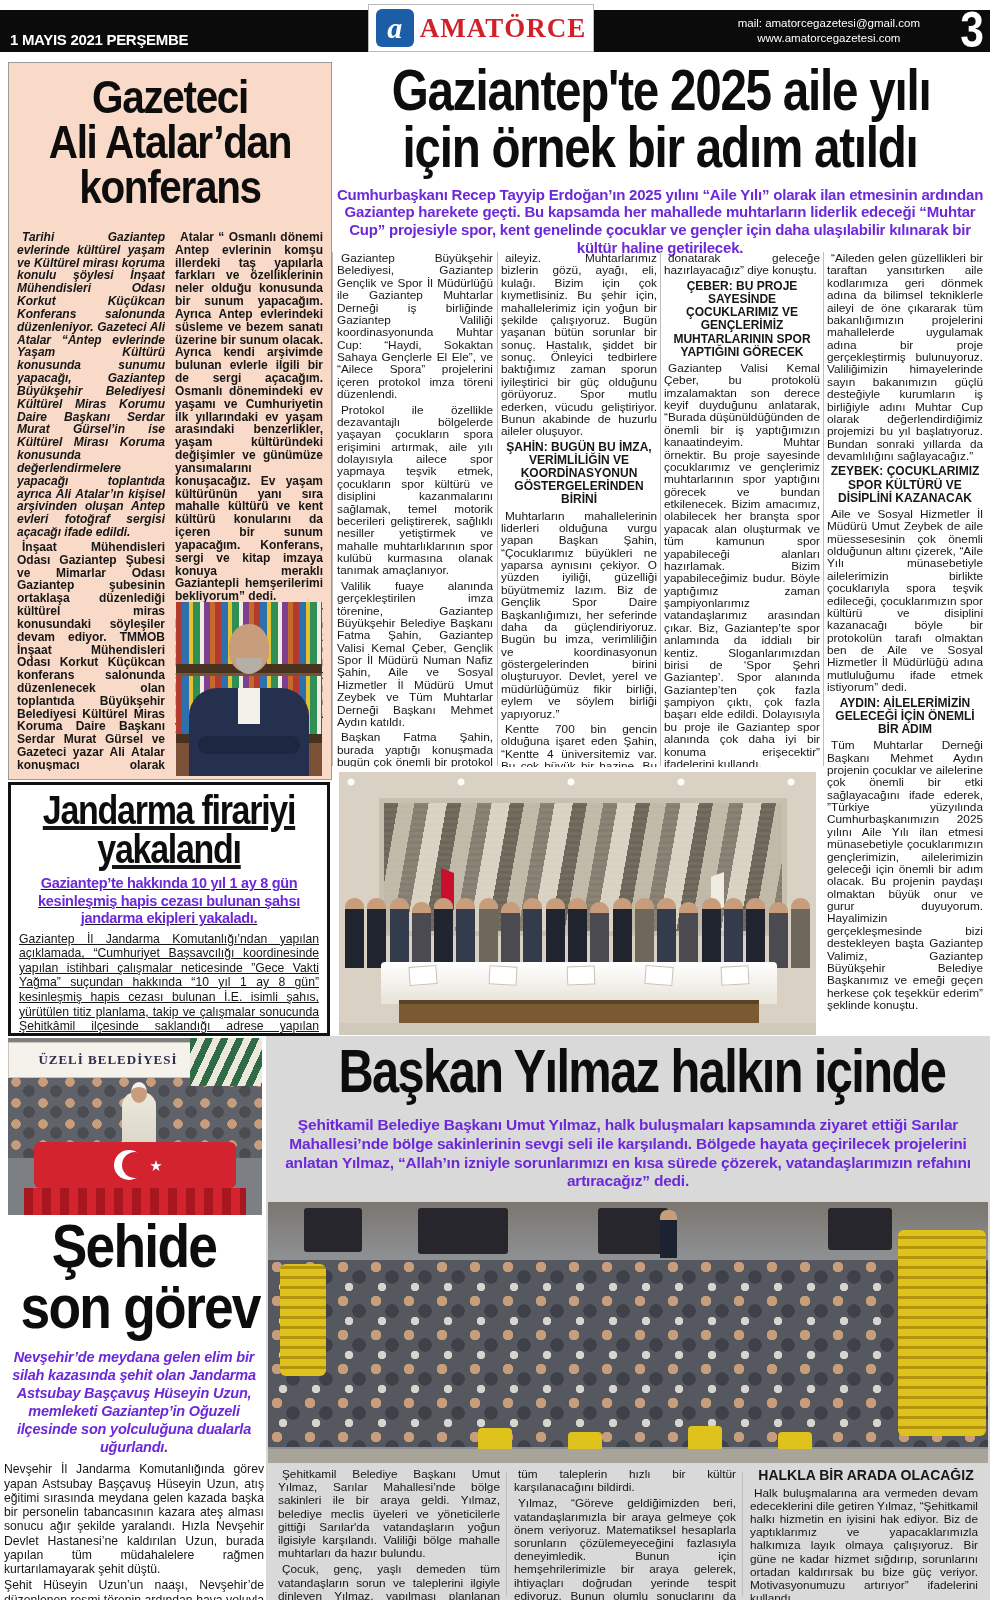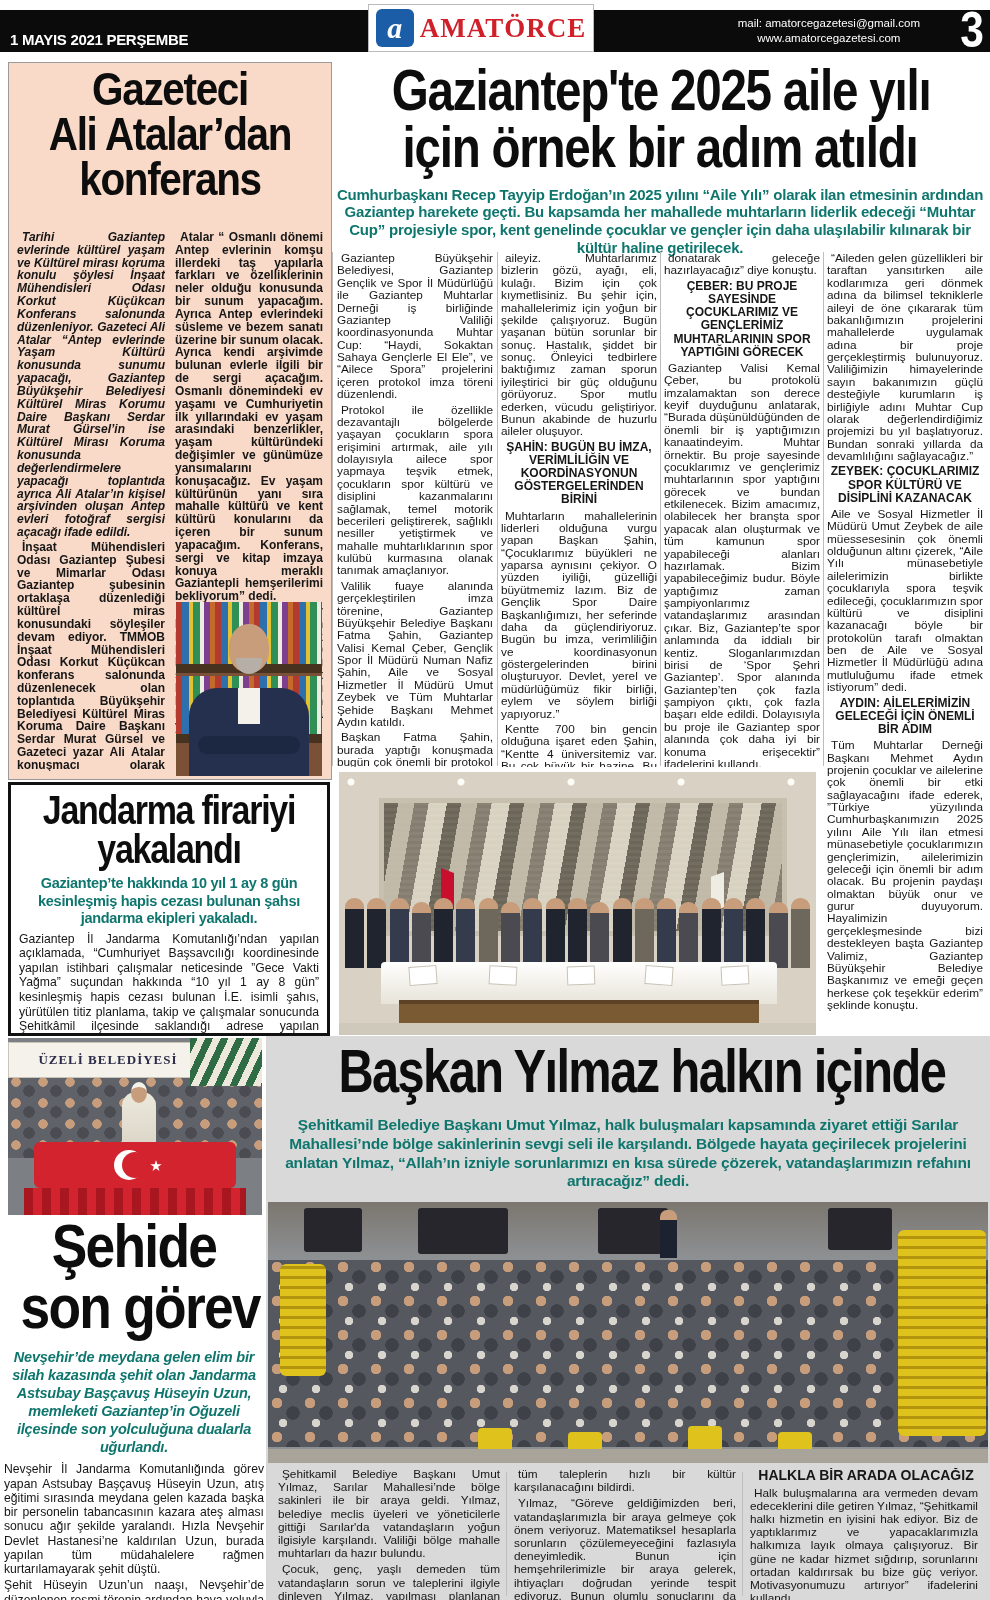--- a/index.html
+++ b/index.html
@@ -12,26 +12,26 @@
   .logo-box{position:absolute;left:368px;top:4px;width:224px;height:46px;background:#fff;border:1px solid #bbb;
             display:flex;align-items:center;justify-content:center;gap:6px;}
   .logo-a{width:38px;height:38px;background:#1c5da8;color:#fff;border-radius:6px;display:flex;align-items:center;justify-content:center;
           font-family:"Liberation Serif", serif;font-style:italic;font-weight:bold;font-size:30px;line-height:1;}
   .logo-word{font-family:"Liberation Serif", serif;font-weight:bold;font-size:27px;color:#d0202a;letter-spacing:1px;}
   .topbar-contact{position:absolute;right:70px;top:6px;text-align:center;color:#fff;font-size:11.5px;line-height:1.3;}
   .page-num{position:absolute;right:6px;top:-6px;color:#fff;font-weight:bold;font-size:50px;line-height:52px;transform:scaleX(.85);transform-origin:right center;}
 
   
   .hl{font-weight:bold;color:#0d0d0d;text-align:center;white-space:nowrap;letter-spacing:-1.5px;line-height:0.98;}
-  .deck{font-weight:bold;text-align:center;color:#0f766e;}
+  .deck{font-weight:bold;text-align:center;color:#6d28d9;}
 
   
   .konferans{position:absolute;left:8px;top:62px;width:322px;height:716px;background:#f9d9c7;border:1px solid #9a9a9a;overflow:hidden;}
   .konferans .hl{font-size:46px;transform:scaleX(.88);}
-  .k-title{margin-top:4px;}
+  .k-title{margin-top:12px;}
   .k-cols{position:absolute;left:8px;top:168px;width:306px;height:540px;}
   .k-col{position:absolute;top:0;width:148px;height:540px;font-size:12px;line-height:1.07;text-align:justify;overflow:hidden;}
   .k-col.c1{left:0;}
   .k-col.c2{left:158px;}
   .k-col p{margin:0 0 2px 0;text-indent:5px;font-weight:bold;}
   .ital{font-style:italic;}
 
   
   .photo-portrait{position:absolute;left:167px;top:539px;width:146px;height:174px;background:#7a5136;overflow:hidden;}
   .books{position:absolute;left:0;width:146px;
@@ -75,21 +75,21 @@
   .fig:nth-child(4n){background:linear-gradient(#c79d7b 0 11px,#4a4a50 11px);height:66px;}
   .fig:nth-child(7n){background:linear-gradient(#c79d7b 0 11px,#6e675c 11px);}
   .ptable{position:absolute;left:42px;top:190px;width:396px;height:42px;background:linear-gradient(#ffffff,#e7e3d8);border-radius:4px 4px 0 0;}
   .ptable-base{position:absolute;left:60px;top:228px;width:360px;height:24px;background:#7a5a33;border-top:4px solid #5d4326;}
   .doc{position:absolute;top:194px;width:26px;height:17px;background:#fff;border:1px solid #c7c2b4;}
   .doc.d1{left:70px;transform:rotate(-4deg);} .doc.d2{left:150px;transform:rotate(3deg);}
   .doc.d3{left:228px;transform:rotate(-2deg);} .doc.d4{left:306px;transform:rotate(4deg);} .doc.d5{left:382px;transform:rotate(-3deg);}
   .pfloor{position:absolute;left:0;bottom:0;width:477px;height:12px;background:#cfc9bb;}
 
   
-  .jandarma{position:absolute;left:8px;top:782px;width:316px;height:248px;background:#fff;border:3px solid #111;overflow:hidden;}
+  .jandarma{position:absolute;left:8px;top:782px;width:316px;height:248px;background:#fff;border:3px solid #111;overflow:hidden;text-decoration:underline;}
   .jandarma .hl{font-size:40px;transform:scaleX(.85);}
   .j-title{margin-top:6px;}
   .j-deck{margin:6px 6px 4px 6px;font-size:14.5px;line-height:1.2;letter-spacing:-0.3px;}
   .j-body{margin:2px 8px;font-size:12.2px;line-height:1.2;text-align:justify;}
 
   
   .photo-funeral{position:absolute;left:8px;top:1038px;width:254px;height:177px;background:#7c7f84;overflow:hidden;}
   .f-banner{position:absolute;left:0;top:4px;width:198px;height:34px;background:#f4f2ea;border:1px solid #c9c5b8;
             display:flex;align-items:center;justify-content:center;font-family:"Liberation Serif",serif;font-weight:bold;
             color:#2c2c49;font-size:13px;letter-spacing:1px;}
@@ -200,21 +200,21 @@
   </div>
 
   <div class="vsep vs0"></div>
   <div class="vsep vs1"></div>
   <div class="vsep vs2"></div>
   <div class="vsep vs3"></div>
 
   <div class="m-col mc1">
     <p>Gaziantep Büyükşehir Belediyesi, Gaziantep Gençlik ve Spor İl Müdürlüğü ile Gaziantep Muhtarlar Derneği iş birliğinde Gaziantep Valiliği koordinasyonunda Muhtar Cup: “Haydi, Sokaktan Sahaya Gençlerle El Ele”, ve “Ailece Spora” projelerini içeren protokol imza töreni düzenlendi.</p>
     <p>Protokol ile özellikle dezavantajlı bölgelerde yaşayan çocukların spora erişimini artırmak, aile yılı dolayısıyla ailece spor yapmaya teşvik etmek, çocukların spor kültürü ve disiplini kazanmalarını sağlamak, temel motorik becerileri geliştirerek, sağlıklı nesiller yetiştirmek ve mahalle muhtarlıklarının spor kulübü kurmasına olanak tanımak amaçlanıyor.</p>
-    <p>Valilik fuaye alanında gerçekleştirilen imza törenine, Gaziantep Büyükşehir Belediye Başkanı Fatma Şahin, Gaziantep Valisi Kemal Çeber, Gençlik Spor İl Müdürü Numan Nafiz Şahin, Aile ve Sosyal Hizmetler İl Müdürü Umut Zeybek ve Tüm Muhtarlar Şehide Başkanı Mehmet Aydın katıldı.</p>
+    <p>Valilik fuaye alanında gerçekleştirilen imza törenine, Gaziantep Büyükşehir Belediye Başkanı Fatma Şahin, Gaziantep Valisi Kemal Çeber, Gençlik Spor İl Müdürü Numan Nafiz Şahin, Aile ve Sosyal Hizmetler İl Müdürü Umut Zeybek ve Tüm Muhtarlar Derneği Başkanı Mehmet Aydın katıldı.</p>
     <p>Başkan Fatma Şahin, burada yaptığı konuşmada bugün çok önemli bir protokol için bir arada bulunduklarını belirterek, şunları söyledi: “Sayın Cumhurbaşkanımız ile birlikte bu yılı Aile Yılı ilan ettik. Biz çok Gaziantep’te tüm kurum ve kuruluşlarımızla çok güzel bir</p>
   </div>
   <div class="m-col mc2">
     <p>aileyiz. Muhtarlarımız bizlerin gözü, ayağı, eli, kulağı. Bizim için çok kıymetlisiniz. Bu şehir için, mahallelerimiz için yoğun bir şekilde çalışıyoruz. Bugün yaşanan bütün sorunlar bir sonuç. Hastalık, şiddet bir sonuç. Önleyici tedbirlere baktığımız zaman sporun iyileştirici bir güç olduğunu görüyoruz. Spor mutlu ederken, vücudu geliştiriyor. Bunun akabinde de huzurlu aileler oluşuyor.</p>
     <p class="colh">ŞAHİN: BUGÜN BU İMZA, VERİMLİLİĞİN VE KOORDİNASYONUN GÖSTERGELERİNDEN BİRİNİ</p>
     <p>Muhtarların mahallelerinin liderleri olduğuna vurgu yapan Başkan Şahin, “Çocuklarımız büyükleri ne yaparsa aynısını çekiyor. O yüzden iyiliği, güzelliği büyütmemiz lazım. Biz de Gençlik Spor Daire Başkanlığımızı, her seferinde daha da güçlendiriyoruz. Bugün bu imza, verimliliğin ve koordinasyonun göstergelerinden birini oluşturuyor. Devlet, yerel ve müdürlüğümüz fikir birliği, eylem ve söylem birliği yapıyoruz.”</p>
     <p>Kentte 700 bin gencin olduğuna işaret eden Şahin, “Kentte 4 üniversitemiz var. Bu çok büyük bir hazine. Bu gençlerimizin her birini nakış gibi işlememiz lazım. Nakış gibi işleyip geleceğe hazırlamamız lazım. Ama bu ailede ve mahallede başlıyor. Biz çocuklarımızı ilmek ilmek işleyerek insani değerlerle</p>
   </div>
   <div class="m-col mc3">
     <p>donatarak geleceğe hazırlayacağız” diye konuştu.</p>

